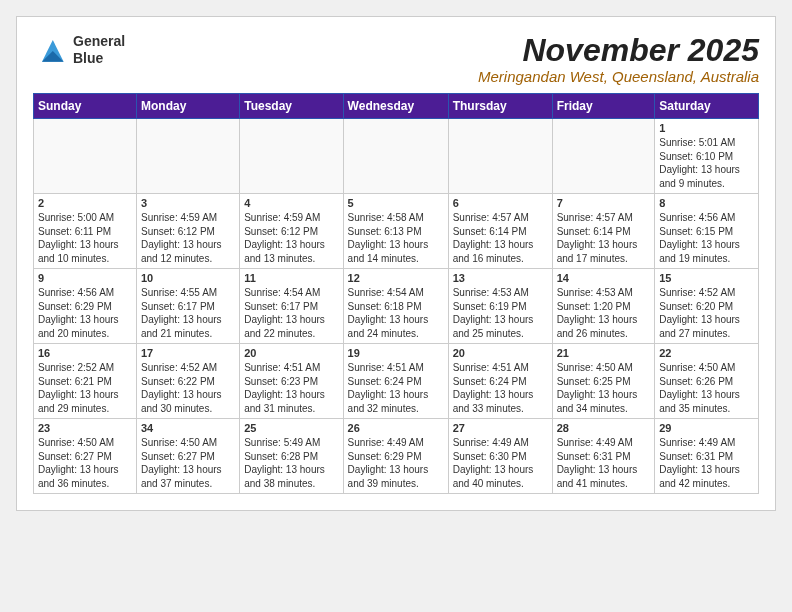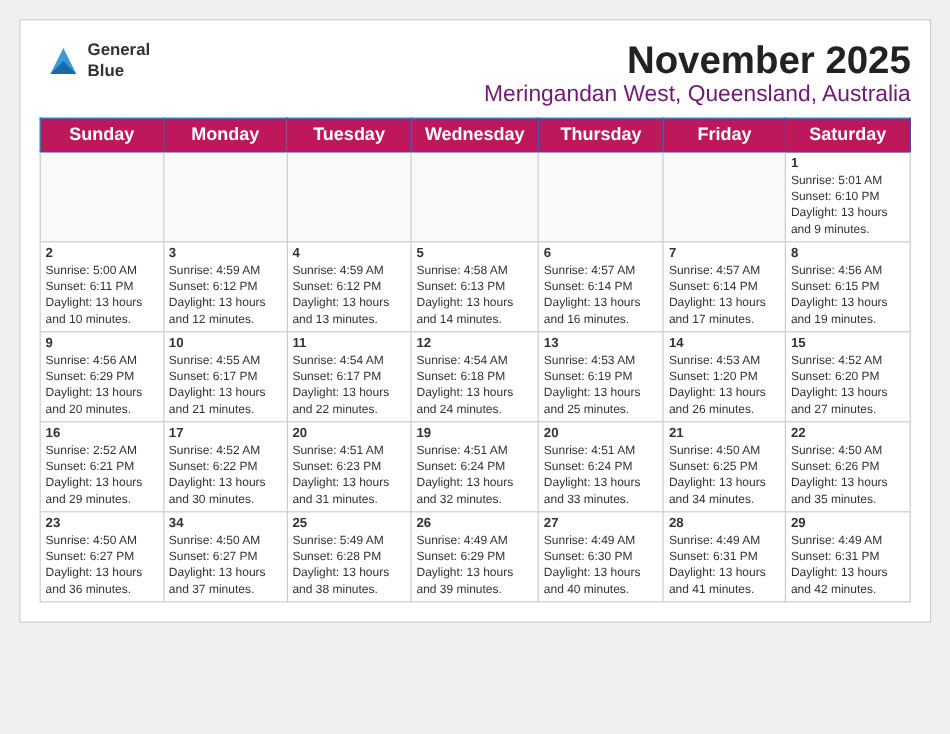--- a/index.html
+++ b/index.html
@@ -36,43 +36,44 @@
     }
     .logo-text span {
       font-weight: bold;
     }
     .logo-icon {
       width: 36px;
       height: 28px;
     }
     .title-block {
       text-align: right;
+      font-style: italic;
     }
     .month-title {
       font-size: 32px;
       font-weight: bold;
       color: #222;
       line-height: 1.1;
     }
     .location-title {
-      font-size: 19px;
-      color: #701a75;
+      font-size: 15px;
+      color: #a16207;
     }
     .calendar {
       width: 100%;
       border-collapse: collapse;
       border: 1px solid #bbb;
     }
     .calendar th {
-      background: #be185d;
+      background: #4c1d95;
       color: #fff;
-      font-size: 15px;
+      font-size: 12px;
       font-weight: bold;
       padding: 5px 4px;
-      text-align: center;
+      text-align: left;
       border: 1px solid #2a55b0;
     }
     .calendar td {
       border: 1px solid #ccc;
       vertical-align: top;
       padding: 3px 4px;
       width: 108px;
       min-height: 70px;
       font-size: 10px;
       color: #333;

